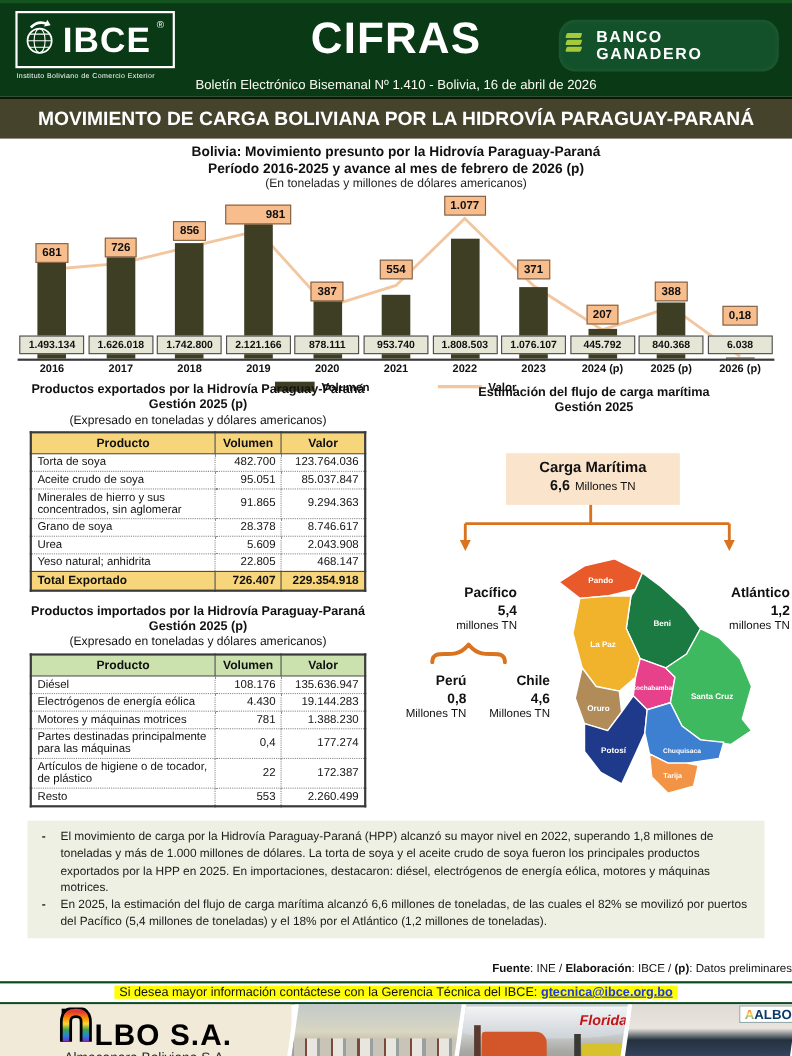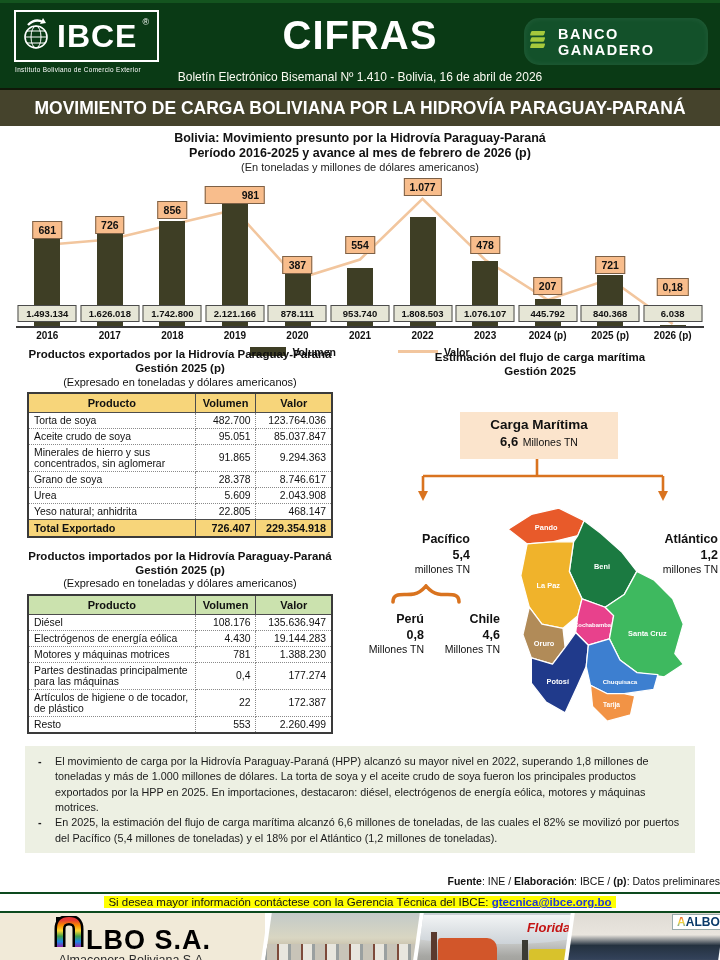--- a/index.html
+++ b/index.html
@@ -7,21 +7,21 @@
   body{width:720px;font-family:"Liberation Sans",sans-serif;color:#111}
   .page{position:relative;width:720px;height:960px;background:#fff;overflow:hidden}
 
   
   .header{position:relative;height:88px;background:#0a3a15;color:#fff;border-top:3px solid #14541f}
   .ibce-box{position:absolute;left:14px;top:7px;height:52px;border:2px solid #fff;display:flex;align-items:center;gap:5px;padding:0 8px 0 6px;background:#0a3a15}
   .ibce-acronym{font-size:32px;font-weight:bold;letter-spacing:1px;line-height:1}
   .ibce-reg{font-size:9px;vertical-align:top;position:relative;top:-14px}
   .ibce-tagline{position:absolute;left:15px;top:63px;width:160px;font-size:6.4px;letter-spacing:.35px;white-space:nowrap}
   .cifras{position:absolute;top:10px;left:220px;width:280px;text-align:center;font-size:40px;font-weight:bold;letter-spacing:1px}
-  .banco{position:absolute;right:12px;top:15px;width:184px;height:47px;background:#13512a;border-radius:15px;display:flex;align-items:center;justify-content:flex-start;gap:8px;box-shadow:inset 0 0 6px rgba(255,255,255,.08)}
+  .banco{position:absolute;right:12px;top:15px;width:200px;height:47px;background:#13512a;border-radius:15px;display:flex;align-items:center;justify-content:flex-start;gap:8px;box-shadow:inset 0 0 6px rgba(255,255,255,.08)}
   .banco-name{font-size:14.5px;font-weight:bold;letter-spacing:1.5px;word-spacing:4px}
   .header-subtitle{position:absolute;bottom:4px;left:0;width:100%;text-align:center;font-size:12px;color:#fbfbf2}
 
   
   .banner{height:38px;line-height:36px;background:#45432c;border-top:2px solid #101708;color:#fff;text-align:center;font-size:17.5px;font-weight:bold}
 
   
   .chart-sec{height:222px;padding-top:5px}
   .chart-title{text-align:center;font-size:12.5px;font-weight:bold;line-height:1.18}
   .chart-units{text-align:center;font-size:11px;color:#222;line-height:1.2}
@@ -168,27 +168,27 @@
         <div class="vol-box" style="left: 281.455px; background: rgb(230, 230, 214);">878.111</div>
         <div class="val-box" style="left: 281.455px; top: 78px; background: rgb(248, 189, 140);">387</div>
         <div class="bar" style="left: 331px; height: 57.6px; background: rgb(62, 62, 37);"></div>
         <div class="vol-box" style="left: 344px; background: rgb(230, 230, 214);">953.740</div>
         <div class="val-box" style="left: 344px; top: 58.5px; background: rgb(248, 189, 140);">554</div>
         <div class="bar" style="left: 393.5px; height: 109.1px; background: rgb(62, 62, 37);"></div>
         <div class="vol-box" style="left: 406.545px; background: rgb(230, 230, 214);">1.808.503</div>
         <div class="val-box" style="left: 406.545px; top: 0px; background: rgb(248, 189, 140);">1.077</div>
         <div class="bar" style="left: 456.1px; height: 64.9px; background: rgb(62, 62, 37);"></div>
         <div class="vol-box" style="left: 469.091px; background: rgb(230, 230, 214);">1.076.107</div>
-        <div class="val-box" style="left: 469.091px; top: 58.8px; background: rgb(248, 189, 140);">478</div>
+        <div class="val-box" style="left: 469.091px; top: 58.8px; background: rgb(248, 189, 140);">371</div>
         <div class="bar" style="left: 518.6px; height: 26.9px; background: rgb(62, 62, 37);"></div>
         <div class="vol-box" style="left: 531.636px; background: rgb(230, 230, 214);">445.792</div>
         <div class="val-box" style="left: 531.636px; top: 98.9px; background: rgb(248, 189, 140);">207</div>
         <div class="bar" style="left: 581.2px; height: 50.7px; background: rgb(62, 62, 37);"></div>
         <div class="vol-box" style="left: 594.182px; background: rgb(230, 230, 214);">840.368</div>
-        <div class="val-box" style="left: 594.182px; top: 77.9px; background: rgb(248, 189, 140);">721</div>
+        <div class="val-box" style="left: 594.182px; top: 77.9px; background: rgb(248, 189, 140);">388</div>
         <div class="bar" style="left: 643.7px; height: 0.4px; background: rgb(62, 62, 37);"></div>
         <div class="vol-box" style="left: 656.727px; background: rgb(230, 230, 214);">6.038</div>
         <div class="val-box" style="left: 656.727px; top: 100px; background: rgb(248, 189, 140);">0,18</div>
       </div>
     <div class="years" id="years">
         <span>2016</span>
         <span>2017</span>
         <span>2018</span>
         <span>2019</span>
         <span>2020</span>

